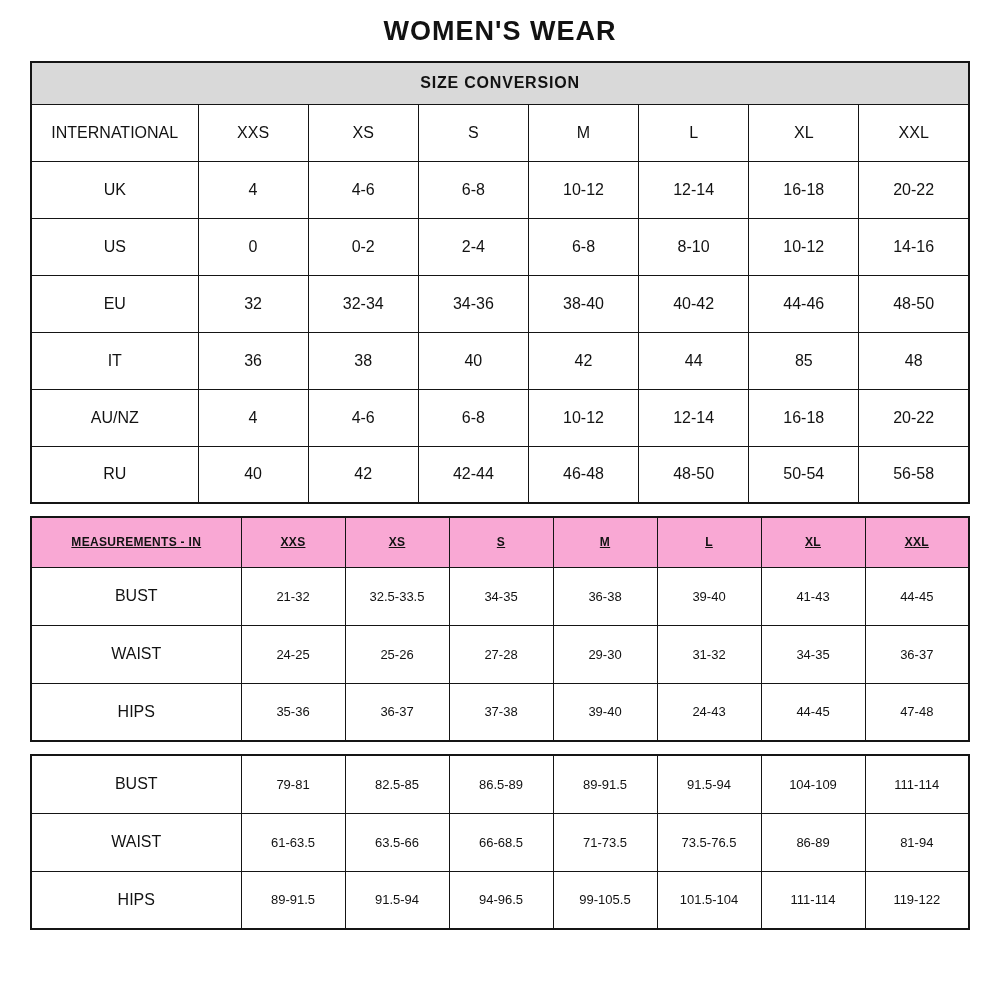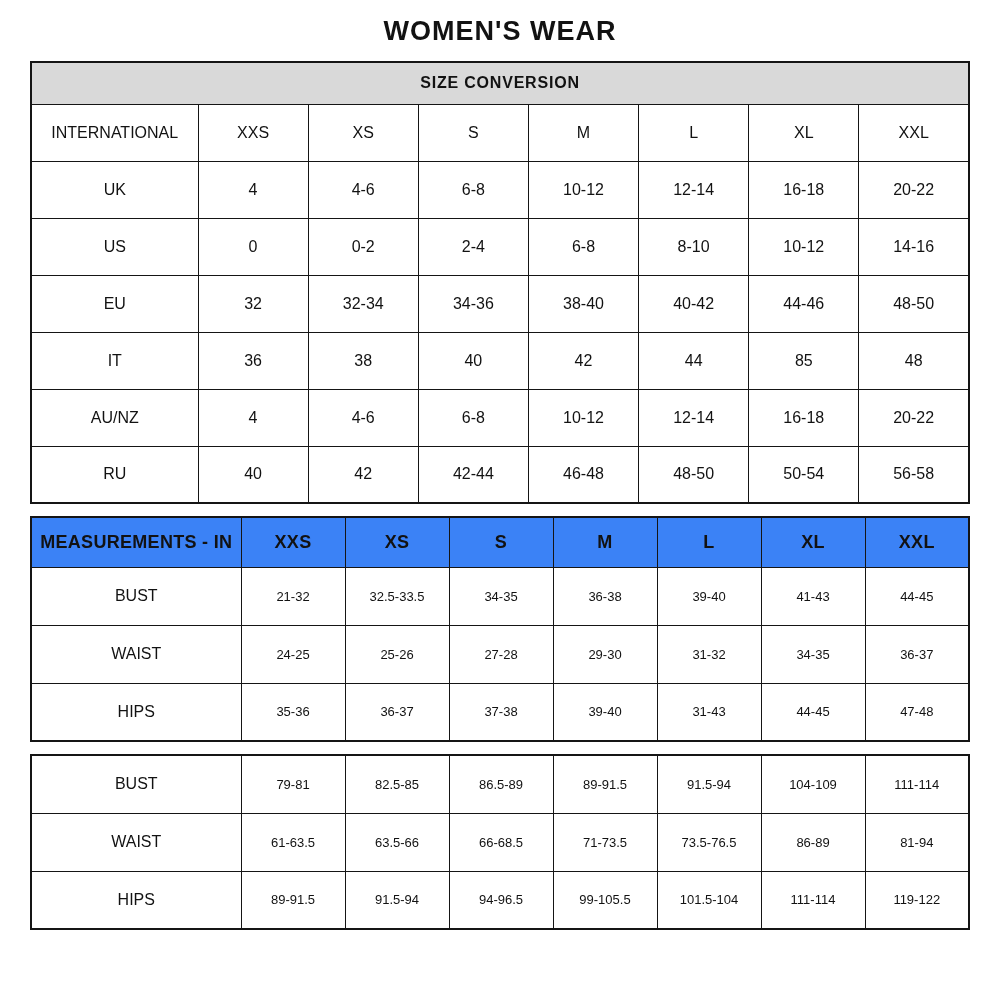--- a/index.html
+++ b/index.html
@@ -40,24 +40,25 @@
   .t1 tr.title-row { height: 42px; }
   td.tbl-title {
     background: #d9d9d9;
     font-weight: 700;
     font-size: 15px;
     letter-spacing: 0.8px;
   }
   .t2 tr, .t3 tr { height: 58px; }
   .t2 tr.head, .t3 tr.head { height: 50px; }
   .t2 tr.head td, .t3 tr.head td {
-    background: #3b82f6;
+    background: #f9a8d4;
     font-weight: 700;
-    font-size: 18px;
+    font-size: 12px;
     letter-spacing: 0.3px;
+    text-decoration: underline;
   }
   .t2 td.lab, .t3 td.lab { font-size: 16px; }
   .t2 td.val, .t3 td.val { font-size: 13px; text-align: center; }
 </style>
 </head>
 <body>
 
 <h1 class="page-title">WOMEN'S WEAR</h1>
 
 <table class="tbl t1">
@@ -177,21 +178,21 @@
     <td class="val">31-32</td>
     <td class="val">34-35</td>
     <td class="val">36-37</td>
   </tr>
   <tr>
     <td class="lab">HIPS</td>
     <td class="val">35-36</td>
     <td class="val">36-37</td>
     <td class="val">37-38</td>
     <td class="val">39-40</td>
-    <td class="val">31-43</td>
+    <td class="val">24-43</td>
     <td class="val">44-45</td>
     <td class="val">47-48</td>
   </tr>
 </tbody>
   </table>
 
 <table class="tbl t3">
   <colgroup>
       <col class="first">
       <col span="7">

